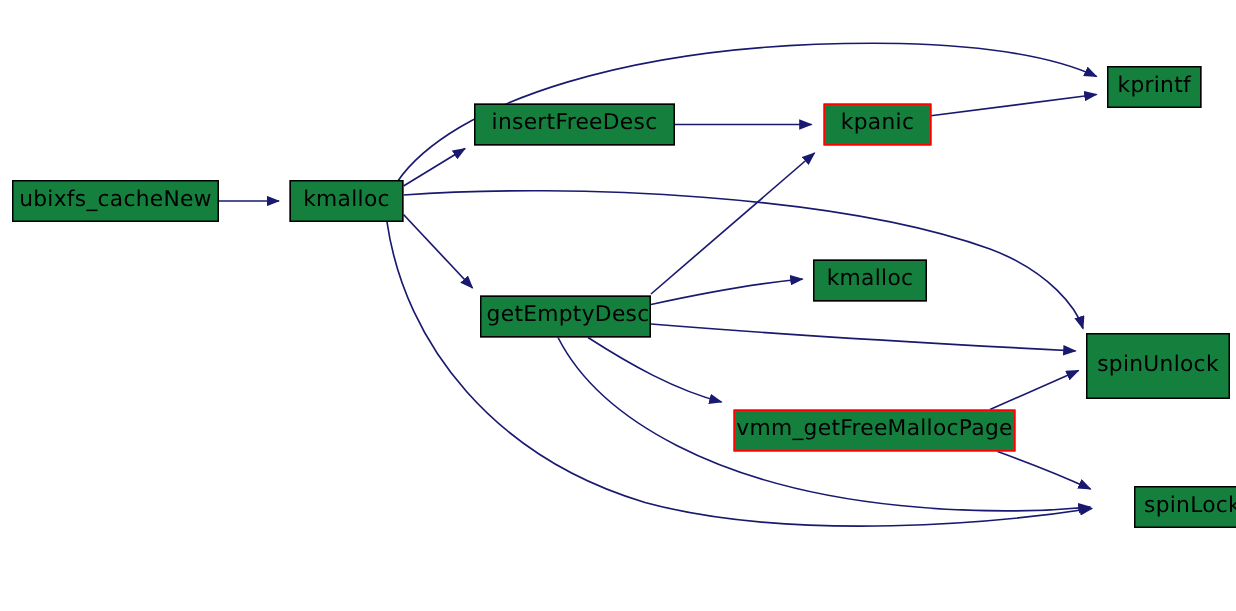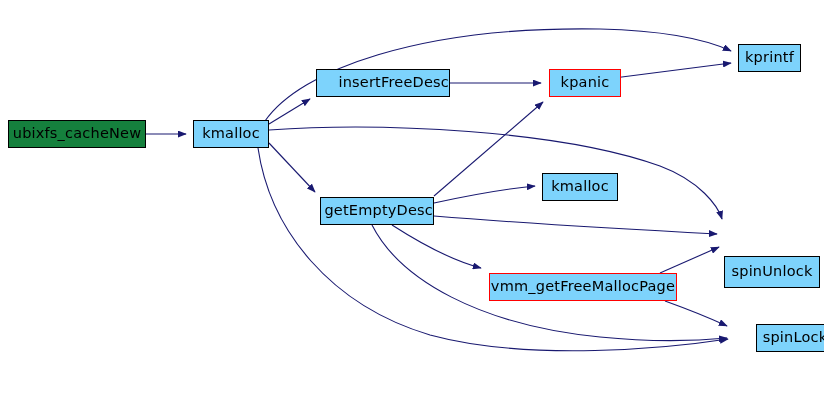--- a/index.html
+++ b/index.html
@@ -23,21 +23,21 @@
     top: 0;
     width: 824px;
     height: 407px;
   }
   .gnode {
     position: absolute;
     box-sizing: border-box;
     display: flex;
     align-items: center;
     justify-content: center;
-    background: #7dd3fc;
+    background: #15803d;
     border: 1px solid #000000;
     color: #000000;
     font-size: 14.5px;
     font-family: "DejaVu Sans", sans-serif;
     letter-spacing: 0.2px;
     white-space: nowrap;
     z-index: 5;
   }
   .gnode.highlight {
     background: #15803d;
@@ -79,36 +79,36 @@
         <path d="M665,301 C690,310 714,320 727,326" fill="none" stroke="#191970" stroke-width="1.1" marker-end="url(#arrowhead)"></path>
       </g>
   </svg>
   <div id="node-group">
       <div class="gnode highlight" style="left: 8px; top: 120px; width: 138px; height: 28px;">
         <span class="nlabel">ubixfs_cacheNew</span>
       </div>
       <div class="gnode" style="left: 193px; top: 120px; width: 76px; height: 28px;">
         <span class="nlabel">kmalloc</span>
       </div>
-      <div class="gnode" style="left: 316px; top: 69px; width: 134px; height: 28px; justify-content: flex-end;">
+      <div class="gnode" style="left: 316px; top: 69px; width: 134px; height: 28px;">
         <span class="nlabel">insertFreeDesc</span>
       </div>
       <div class="gnode red" style="left: 549px; top: 69px; width: 72px; height: 28px;">
         <span class="nlabel">kpanic</span>
       </div>
       <div class="gnode" style="left: 738px; top: 44px; width: 63px; height: 28px;">
         <span class="nlabel">kprintf</span>
       </div>
       <div class="gnode" style="left: 320px; top: 197px; width: 114px; height: 28px; justify-content: flex-end;">
         <span class="nlabel">getEmptyDesc</span>
       </div>
       <div class="gnode" style="left: 542px; top: 173px; width: 76px; height: 28px;">
         <span class="nlabel">kmalloc</span>
       </div>
-      <div class="gnode" style="left: 724px; top: 222px; width: 96px; height: 32px; margin-top: 34px;">
+      <div class="gnode" style="left: 724px; top: 222px; width: 96px; height: 44px;">
         <span class="nlabel">spinUnlock</span>
       </div>
       <div class="gnode red" style="left: 489px; top: 273px; width: 188px; height: 28px; text-align: right;">
         <span class="nlabel">vmm_getFreeMallocPage</span>
       </div>
       <div class="gnode" style="left: 756px; top: 324px; width: 78px; height: 28px;">
         <span class="nlabel">spinLock</span>
       </div>
     </div>
 </div>

